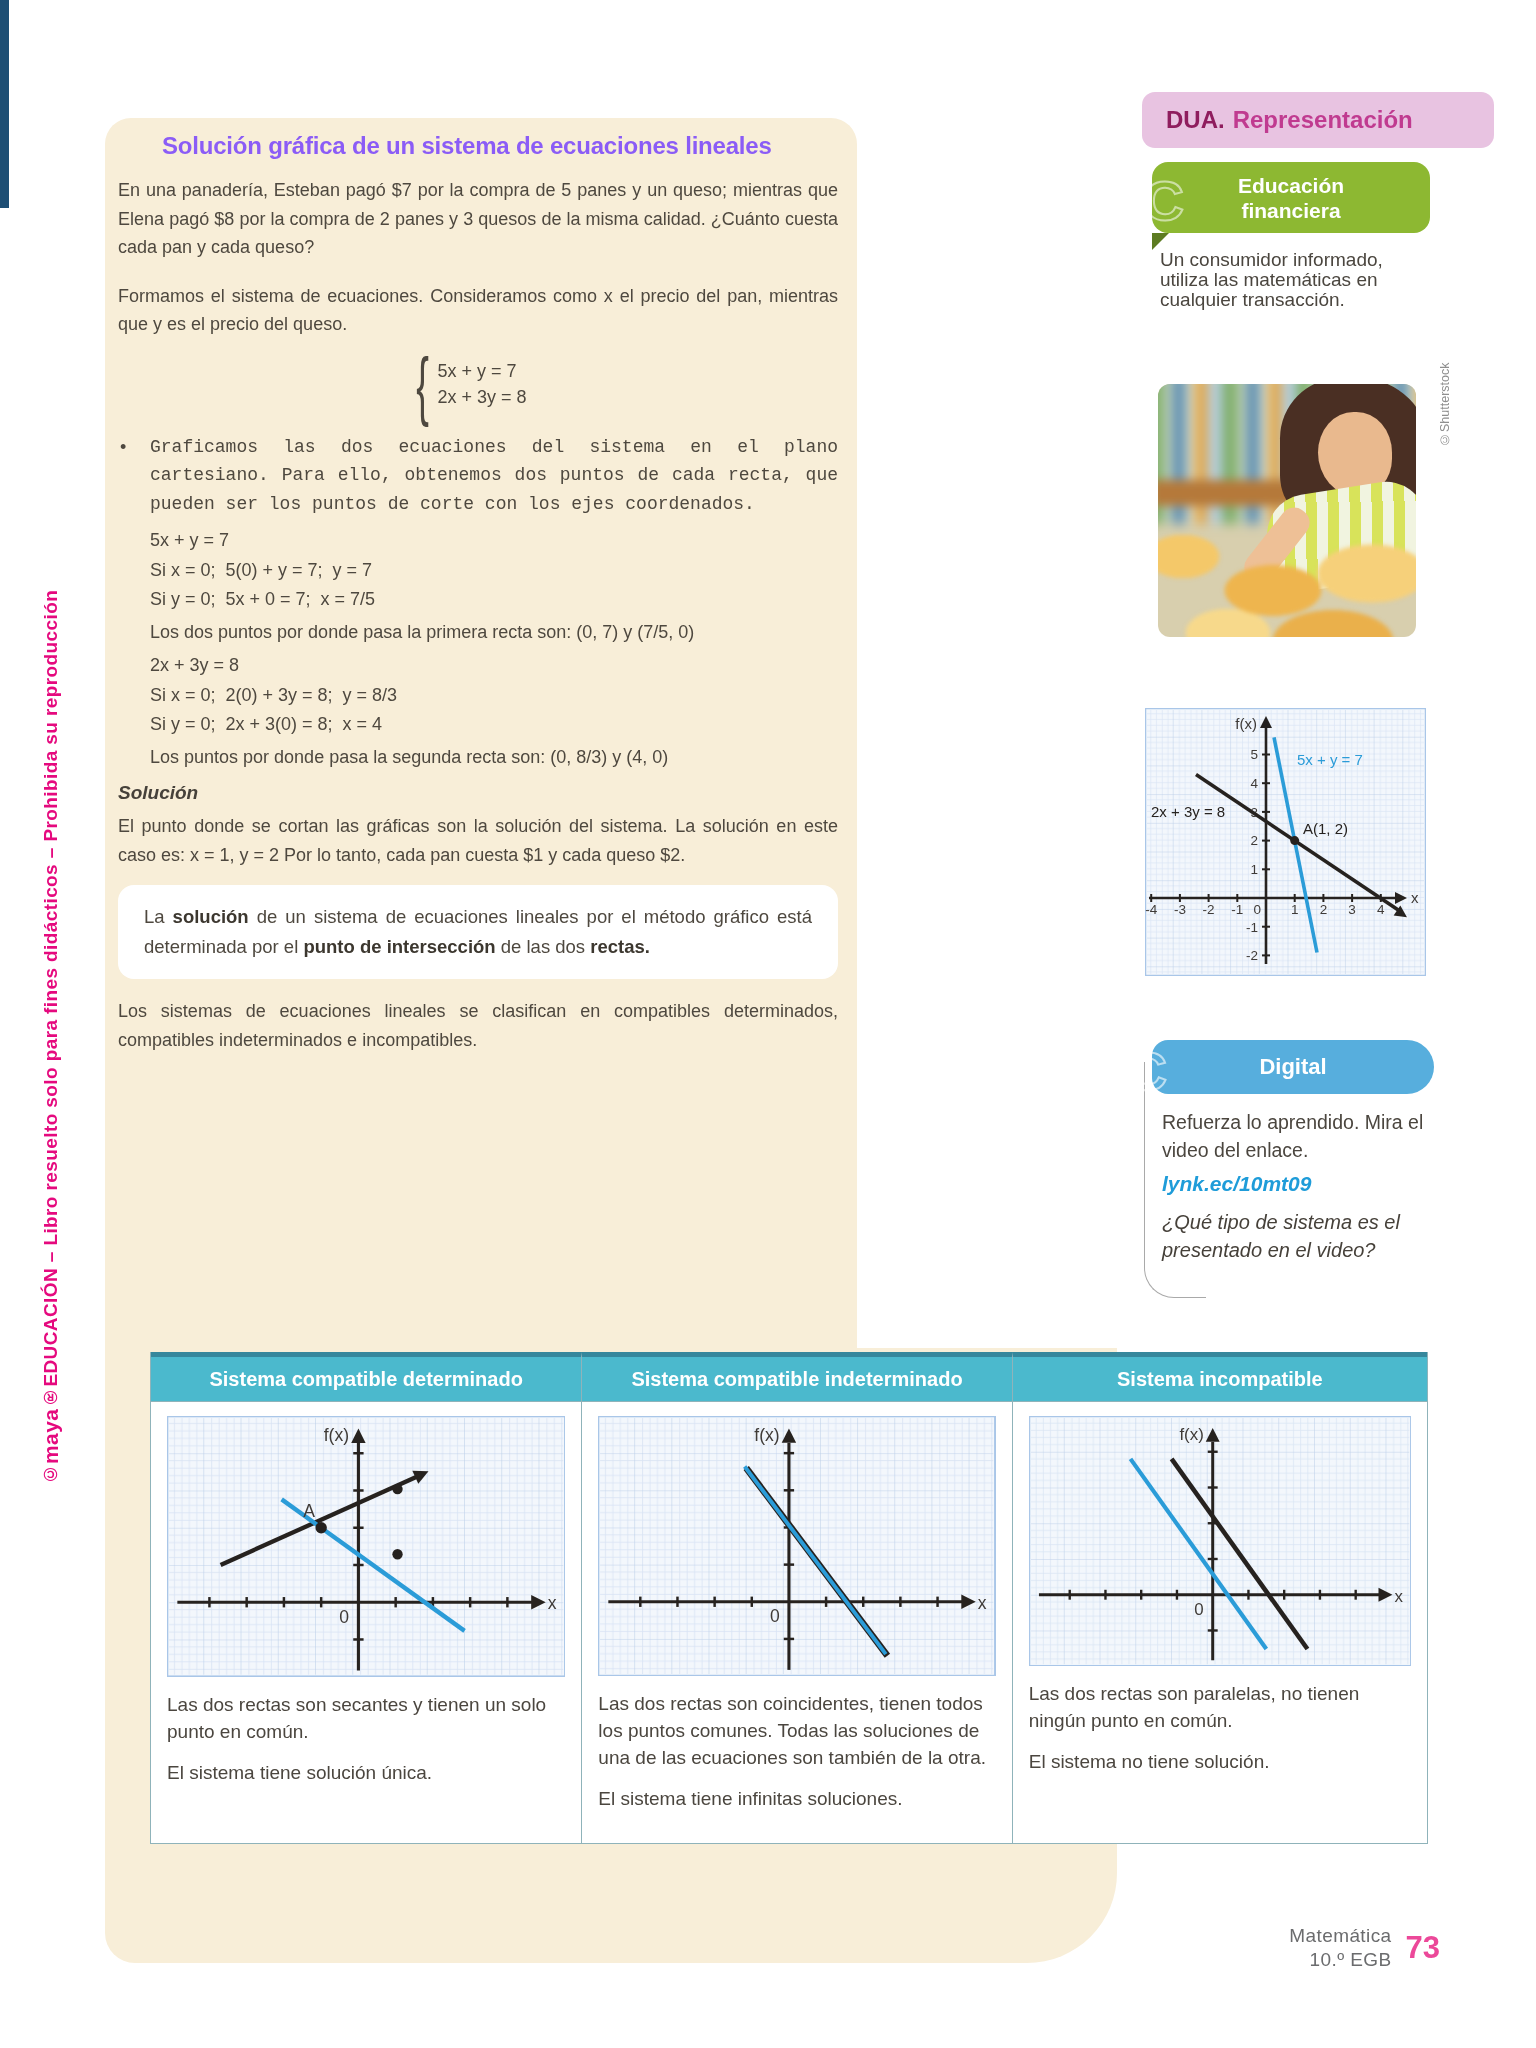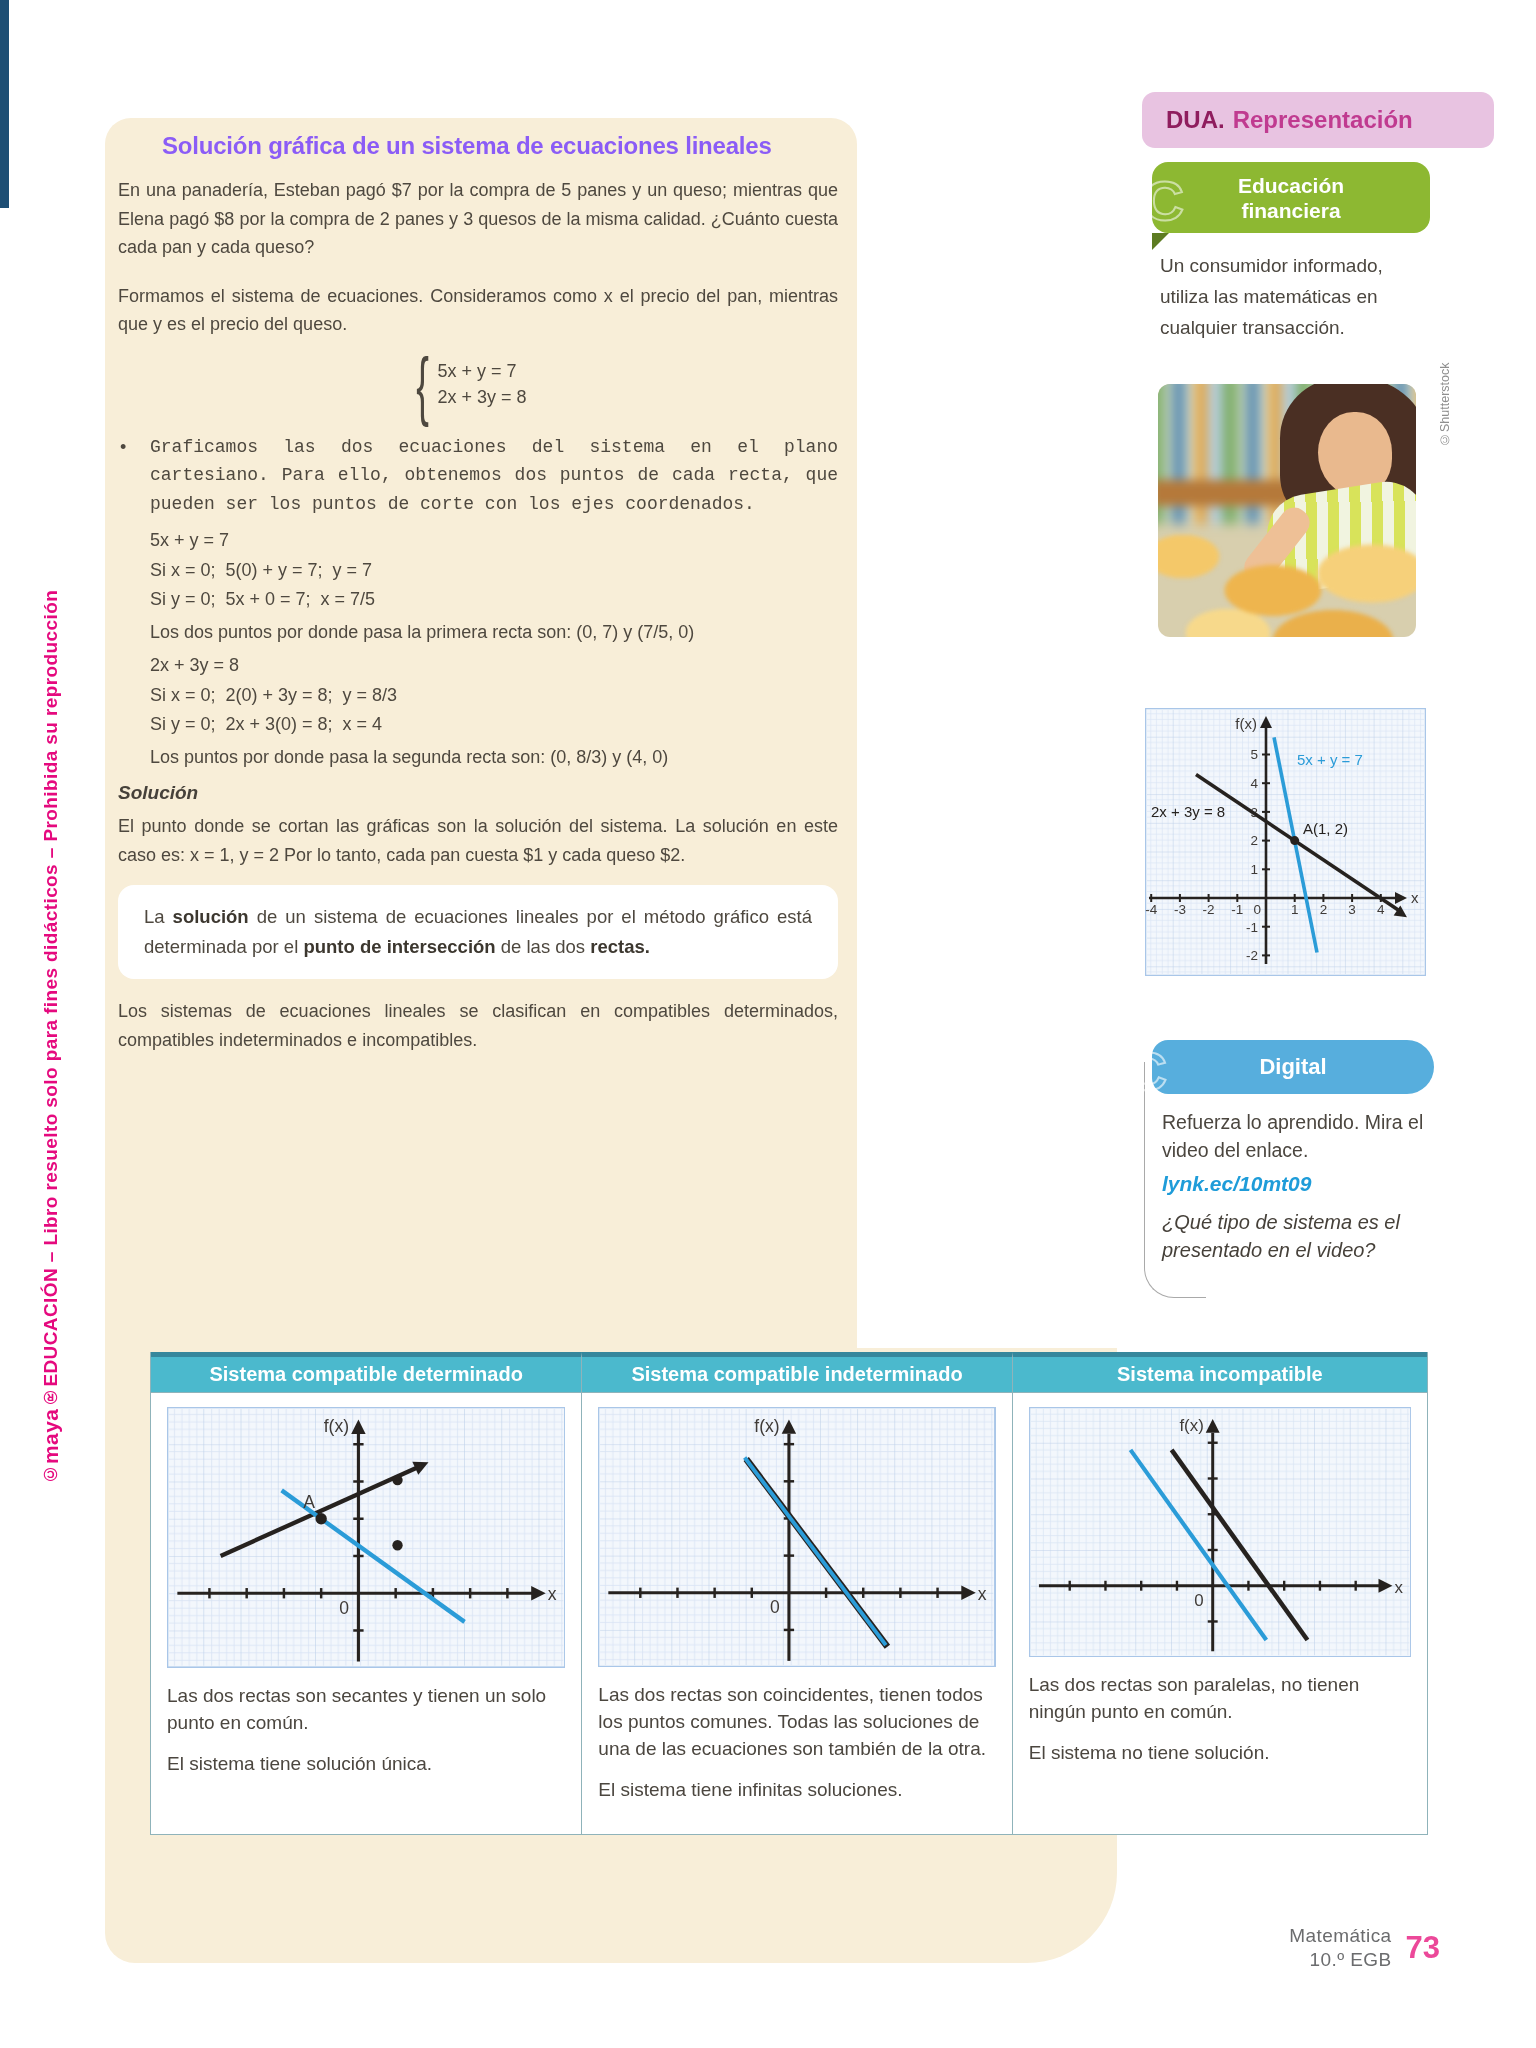--- a/index.html
+++ b/index.html
@@ -47,21 +47,21 @@
   .dua-badge .p1 { color:#8f1d5e; font-weight:800; font-size:24px; }
   .dua-badge .p2 { color:#c03b90; font-weight:700; font-size:24px; margin-left:8px; }
 
   .edu-badge { position:absolute; left:1152px; top:162px; width:278px; height:71px; background:#8db832;
     border-radius:16px; display:flex; align-items:center; justify-content:center; }
   .edu-badge .txt { color:#fff; font-weight:700; font-size:21px; line-height:25px; text-align:center; width:150px; }
   .edu-pointer { position:absolute; left:1152px; top:233px; width:0; height:0;
     border-top:17px solid #5d7c22; border-right:17px solid transparent; }
   .watermark { position:absolute; font-weight:800; pointer-events:none; }
 
-  .consumer-text { position:absolute; left:1160px; top:250px; width:258px; font-size:19px; line-height:31px; color:#4b463f; }
+  .consumer-text { position:absolute; left:1160px; top:250px; width:258px; font-size:19px; line-height:20px; color:#4b463f; }
 
   
   .photo { position:absolute; left:1158px; top:384px; width:258px; height:253px; border-radius:12px; overflow:hidden; background:#d8cfae; }
   .photo .shelves { position:absolute; left:-10px; top:-10px; right:-10px; height:150px; filter:blur(6px);
     background:repeating-linear-gradient(90deg,#7fae6a 0 16px,#cdd8c4 16px 24px,#5f8fb0 24px 38px,#dde3d3 38px 46px,#e0a84f 46px 60px,#b6cfe2 60px 74px); }
   .photo .shelfbar { position:absolute; left:-6px; top:96px; right:-6px; height:26px; background:#b5793a; filter:blur(5px); }
   .photo .bread { position:absolute; left:-20px; bottom:-30px; width:300px; height:170px; filter:blur(2px);
     background:
       radial-gradient(60px 36px at 15% 35%, #f4c869 0 60%, transparent 61%),
       radial-gradient(80px 42px at 45% 55%, #eeb54e 0 60%, transparent 61%),
@@ -86,21 +86,21 @@
   .digital-badge .txt { color:#fff; font-weight:700; font-size:22px; }
   .digital-outline { position:absolute; left:1144px; top:1062px; width:62px; height:236px;
     border-left:1.5px solid #a9a9a9; border-bottom:1.5px solid #a9a9a9; border-bottom-left-radius:30px; }
   .digital-text { position:absolute; left:1162px; top:1108px; width:268px; font-size:19.5px; line-height:28px; color:#4b463f; }
   .digital-link { position:absolute; left:1162px; top:1172px; font-size:21px; font-weight:700; font-style:italic; color:#1e9cd9; text-decoration:none; }
   .digital-question { position:absolute; left:1162px; top:1208px; width:268px; font-size:20px; font-style:italic; line-height:28px; color:#46413a; }
 
   
   .ctable { position:absolute; left:150px; top:1352px; width:1278px; border:1.5px solid #8fb3ba; border-top:none;
     display:grid; grid-template-columns:1fr 1fr 0.965fr; background:#fff; }
-  .th { background:#4bb9cd; border-top:5px solid #36879c; height:40px; display:flex; align-items:center; justify-content:center;
+  .th { background:#4bb9cd; border-top:5px solid #36879c; height:49px; display:flex; align-items:center; justify-content:center;
     color:#fff; font-weight:700; font-size:20px; border-left:1px solid #8fb3ba; }
   .th:first-child { border-left:none; }
   .td { border-left:1px solid #8fb3ba; border-top:1px solid #8fb3ba; padding:14px 16px 16px 16px; height:442px; background:#fff; }
   .td:nth-child(4) { border-left:none; }
   .td .cell-para { font-size:19px; line-height:27px; color:#4b463f; margin-top:14px; }
   .mini-graph { width:100%; display:block; }
 
   
   .footer { position:absolute; left:1120px; top:1924px; width:320px; display:flex; justify-content:flex-end; align-items:center; gap:14px; }
   .footer .brand { text-align:right; color:#6b6c6e; font-size:19px; line-height:24px; letter-spacing:.4px; }

